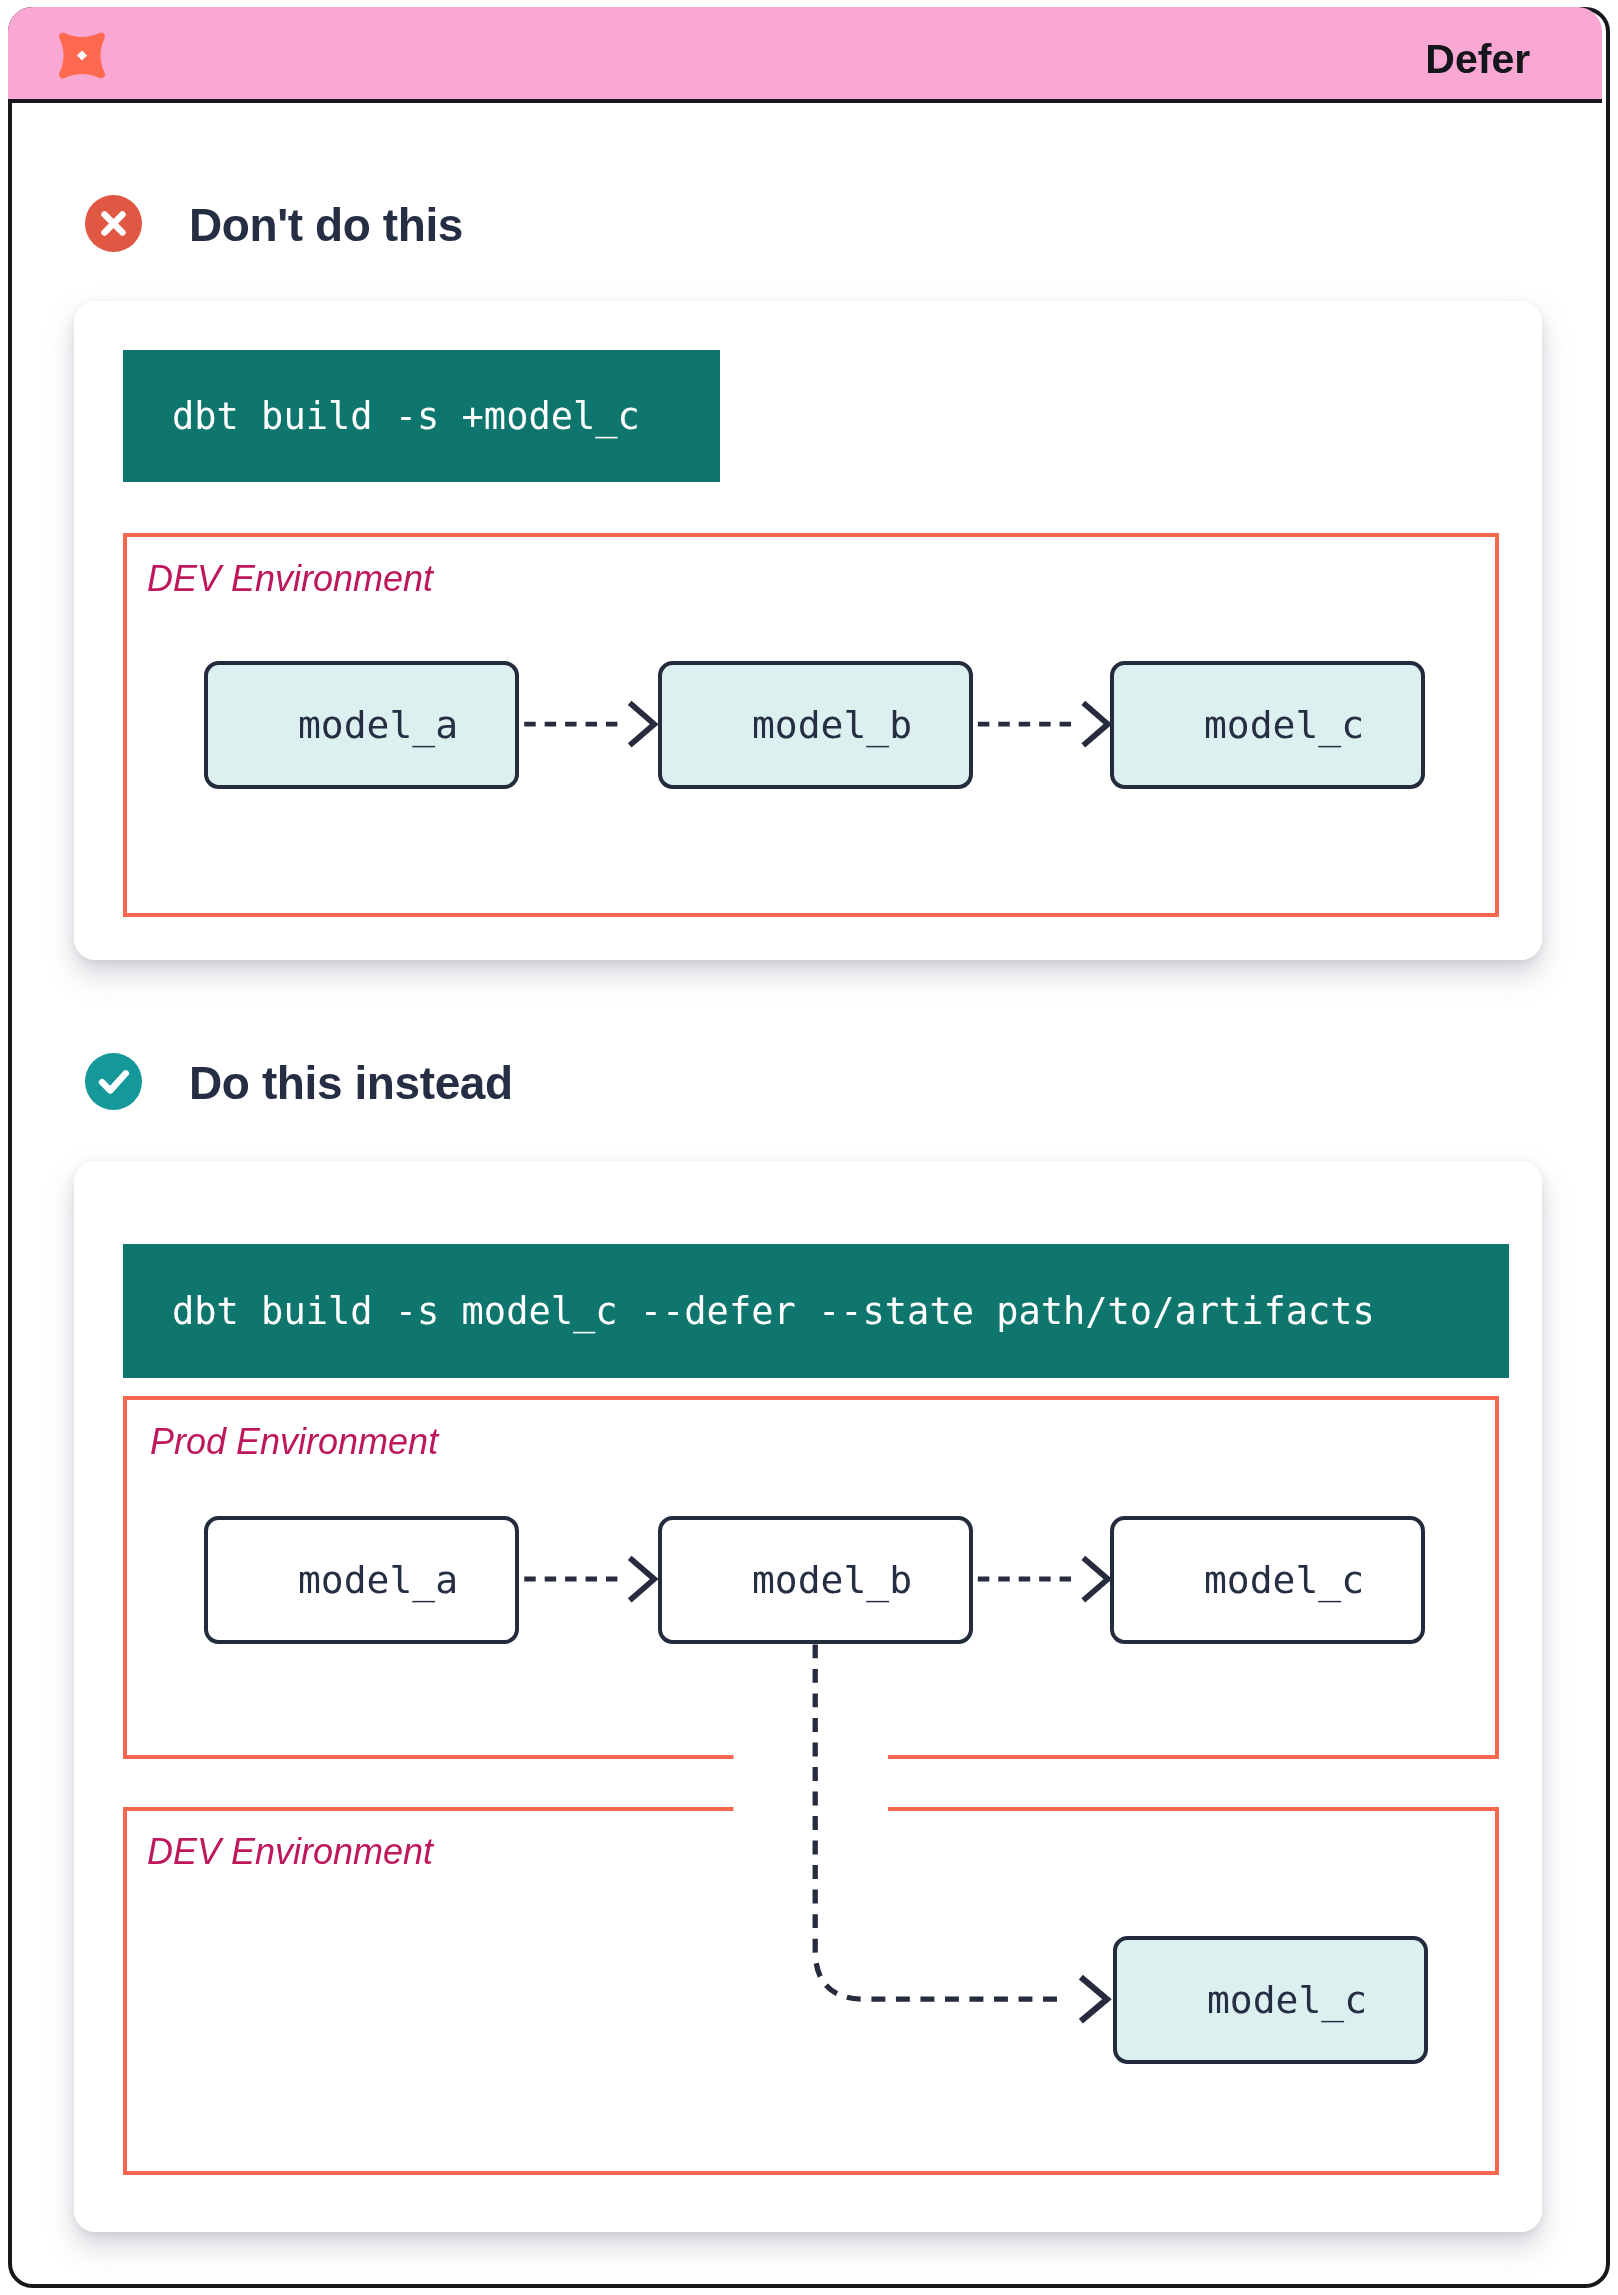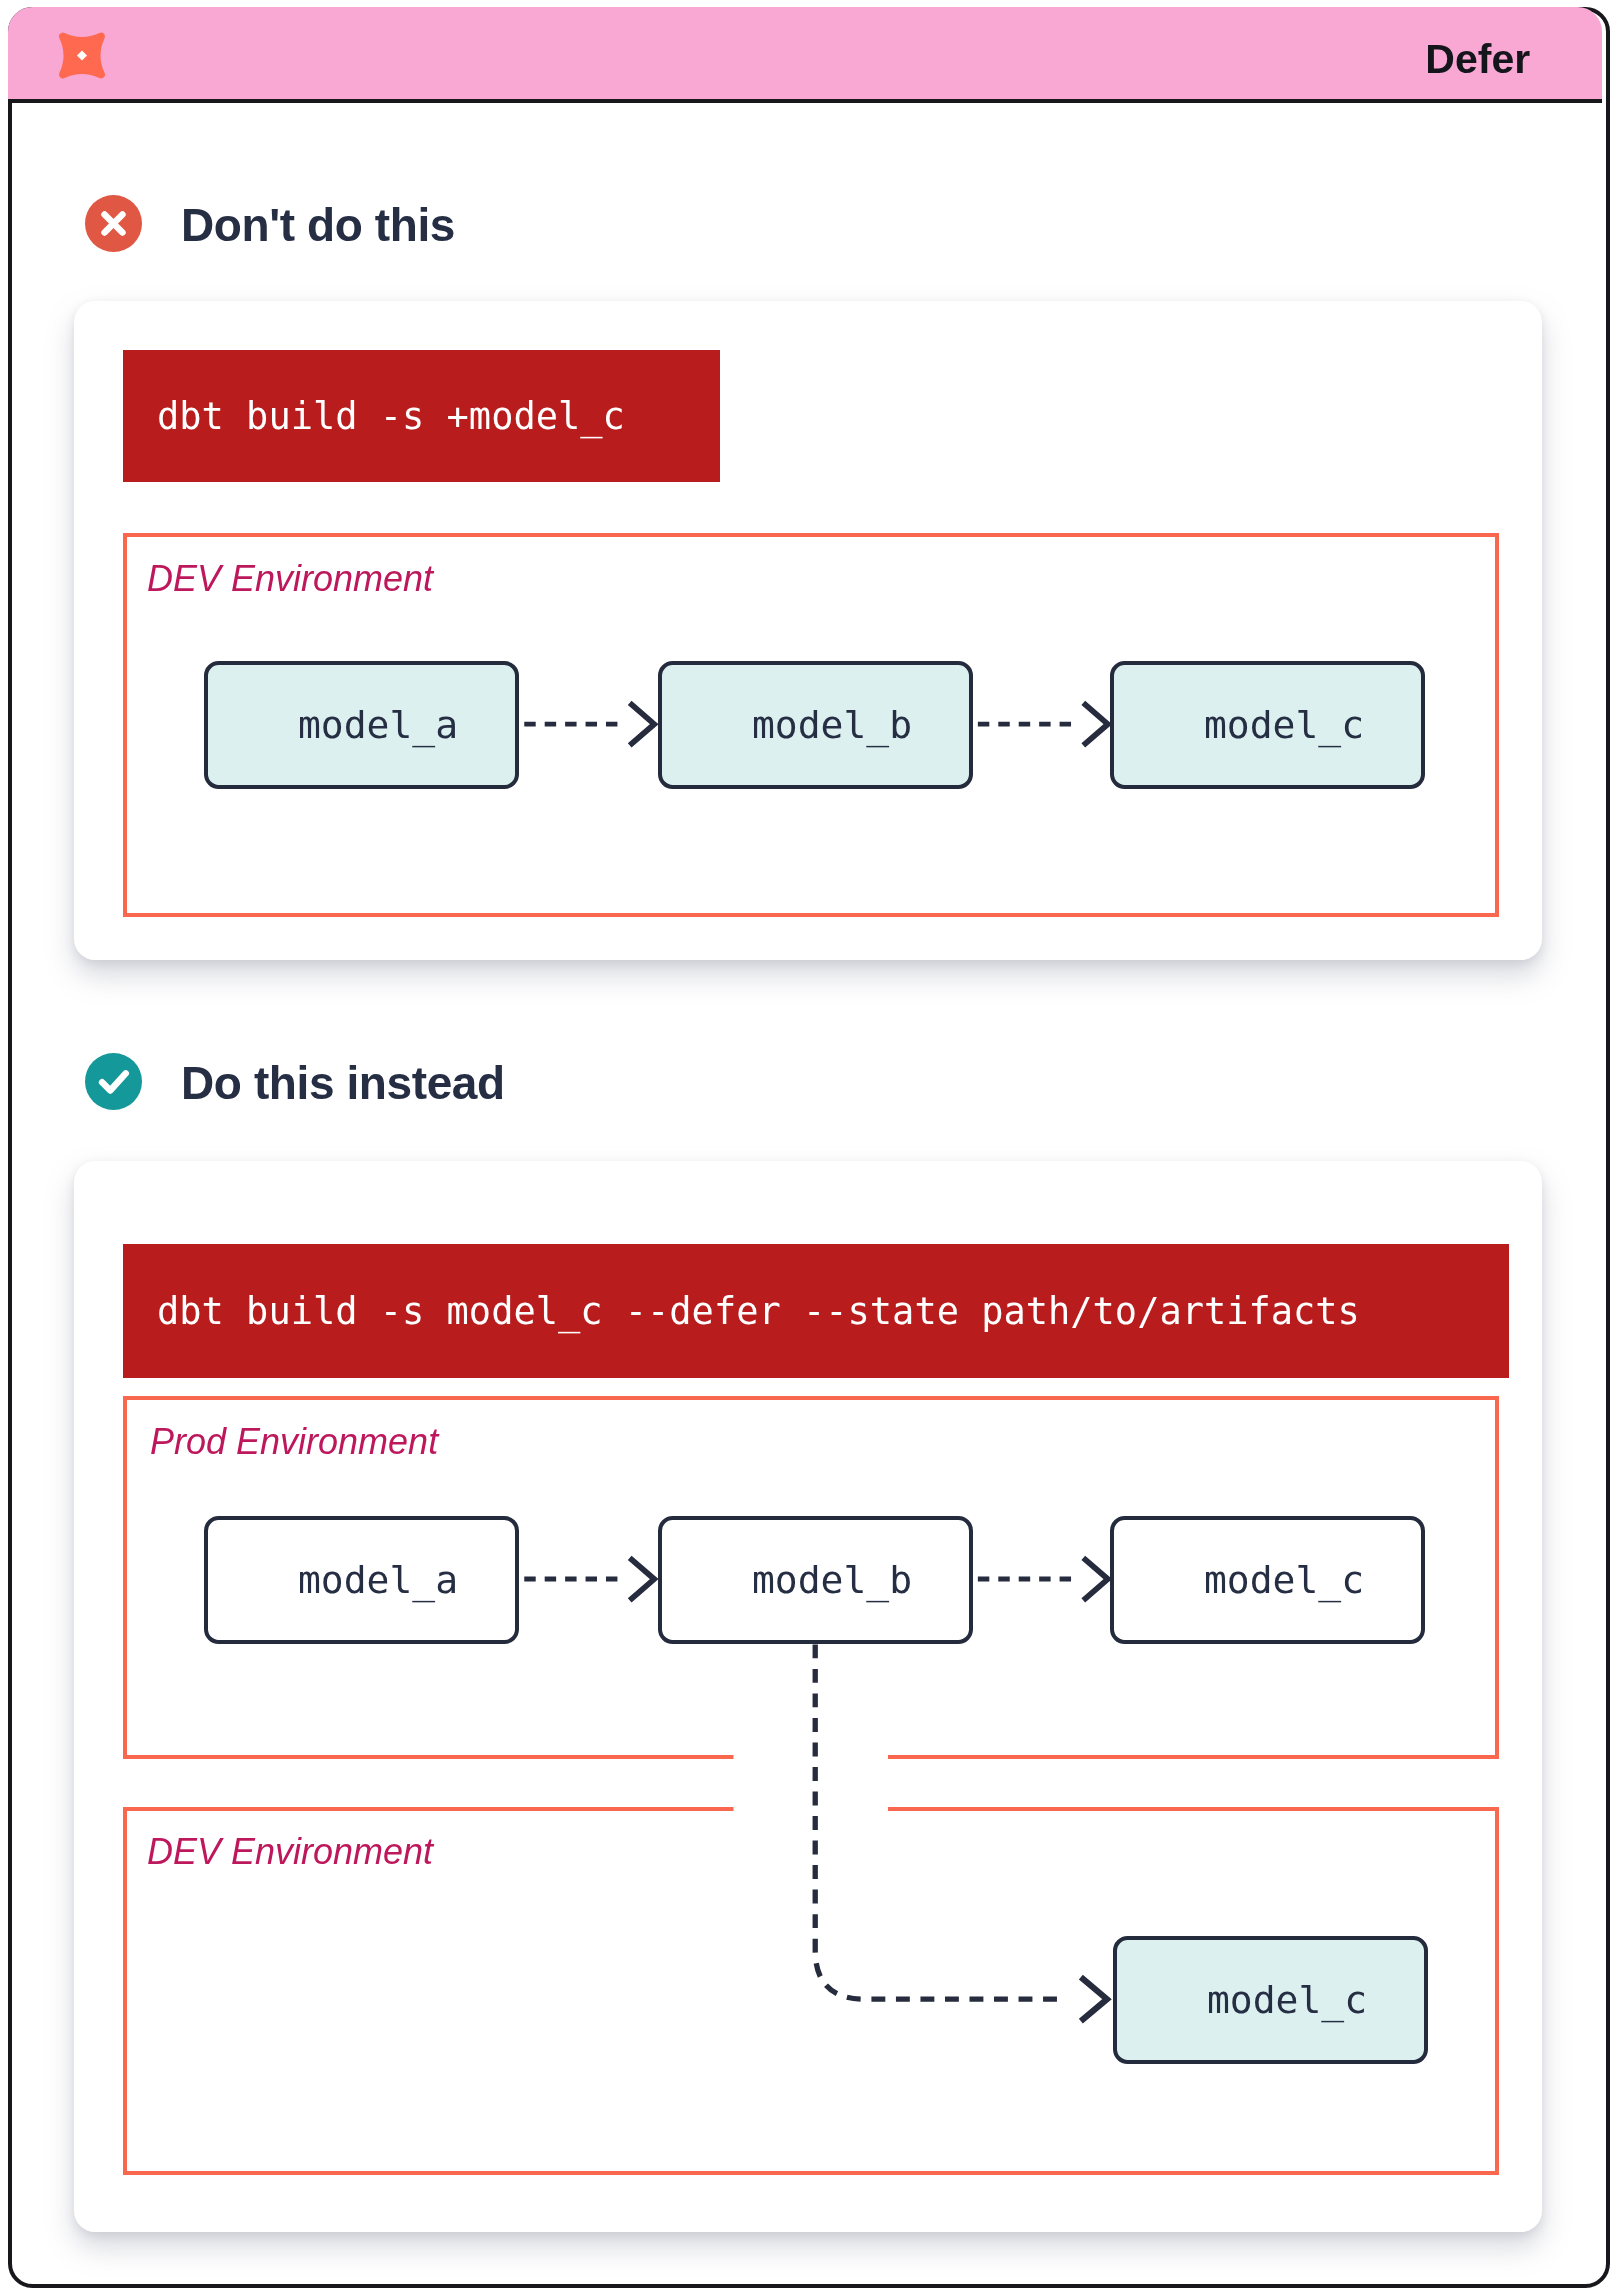--- a/index.html
+++ b/index.html
@@ -14,34 +14,34 @@
   .header{position:absolute;left:8.2px;top:6.5px;width:1594px;height:92px;
           border-bottom:4.1px solid #17171c;border-radius:24.5px 24.5px 0 0;background:#f9a8d4;}
   .logo{position:absolute;left:46px;top:19.6px;width:56px;height:59px;}
   .app-title{position:absolute;right:72px;top:29px;font-size:41px;font-weight:700;color:#15161c;}
 
   
   .badge{position:absolute;width:57px;height:57px;border-radius:50%;}
   .badge svg{position:absolute;left:0;top:0;width:57px;height:57px;}
   .badge-dont{left:85px;top:195px;background:#e05743;}
   .badge-do{left:85px;top:1053px;background:#15989a;}
-  .sec-heading{position:absolute;font-size:46px;font-weight:700;letter-spacing:-0.4px;color:#262e44;}
+  .sec-heading{position:absolute;font-size:46px;font-weight:700;letter-spacing:-0.4px;color:#262e44;margin-left:8px;}
   .h-dont{left:181px;top:198px;}
   .h-do{left:181px;top:1056px;}
 
   
   .card{position:absolute;left:74px;width:1468px;background:#ffffff;border-radius:21px;
         box-shadow:0 14.7px 29px rgba(110,115,135,.28),0 3.3px 8.2px rgba(110,115,135,.14);}
   .card-dont{top:301px;height:659px;}
   .card-do{top:1161px;height:1071px;}
 
   
-  .code{position:absolute;background:#b91c1c;color:#ffffff;
+  .code{position:absolute;background:#0f766e;color:#ffffff;
         font-family:"DejaVu Sans Mono",monospace;font-size:37px;
-        display:flex;align-items:center;padding-left:34px;box-sizing:border-box;}
+        display:flex;align-items:center;padding-left:49px;box-sizing:border-box;}
   .code-dont{left:123px;top:350px;width:597px;height:132px;}
   .code-do{left:123px;top:1212px;width:1386px;height:134px;margin-top:32px;}
 
   
   .env{position:absolute;border:4.9px solid #f8674e;background:#ffffff;box-sizing:border-box;}
   .env-dont-dev{left:123px;top:533px;width:1376px;height:384px;}
   .env-do-prod{left:123px;top:1396px;width:1376px;height:363px;}
   .env-do-dev{left:123px;top:1807px;width:1376px;height:368px;}
   .env-label{position:absolute;font-size:36px;font-weight:400;font-style:italic;color:#be185d;}
   .lbl-dont-dev{left:147px;top:558px;}

